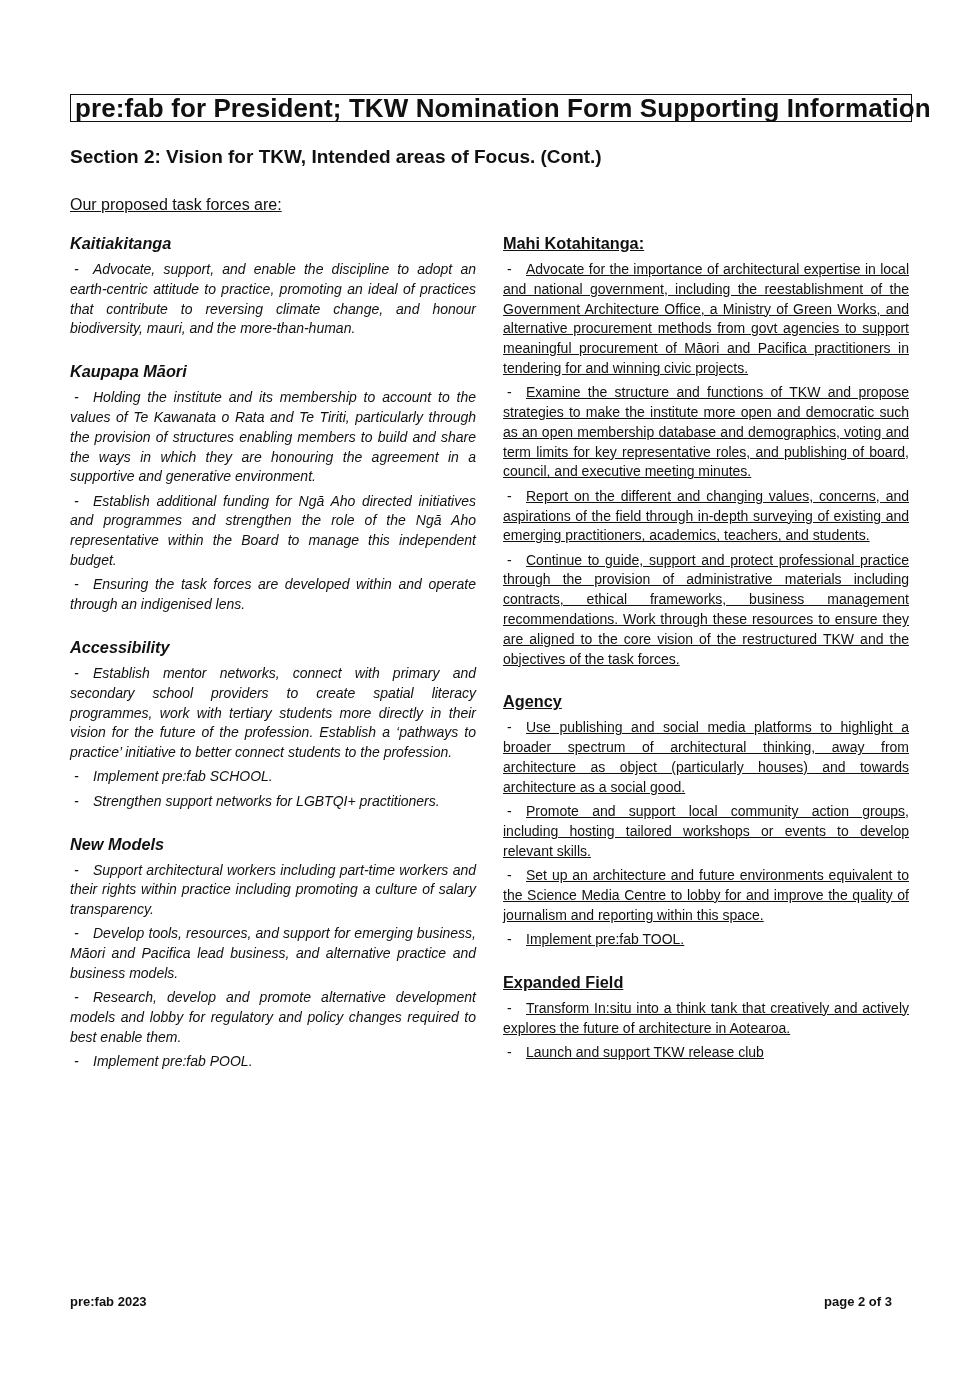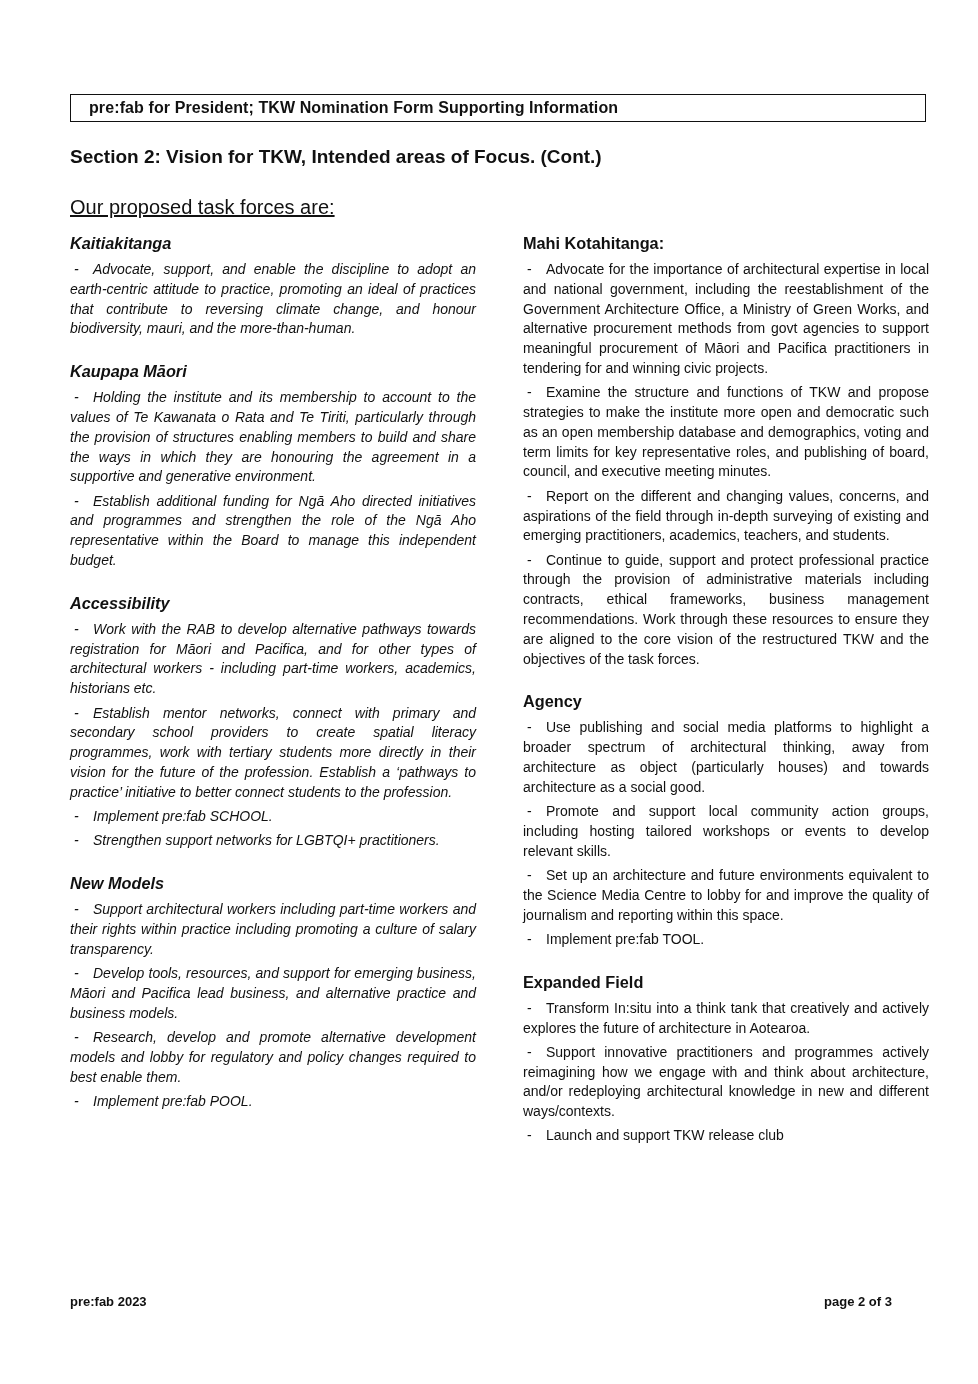--- a/index.html
+++ b/index.html
@@ -3,34 +3,34 @@
 <meta charset="utf-8">
 <style>
   html, body { margin: 0; padding: 0; background: #ffffff; }
   body {
     width: 978px; height: 1384px; position: relative; overflow: hidden;
     font-family: "Liberation Sans", sans-serif; color: #111111;
   }
   .title-box {
     position: absolute; left: 70px; top: 94px; width: 836px; height: 26px;
     border: 1.5px solid #111; box-sizing: content-box;
-    font-size: 16px; font-weight: bold; line-height: 26px;
-    padding-left: 18px; white-space: nowrap; letter-spacing: 0.1px;
+    font-size: 26px; font-weight: bold; line-height: 26px;
+    padding-left: 4px; white-space: nowrap; letter-spacing: 0.1px;
   }
   .section-title {
     position: absolute; left: 70px; top: 146px;
     font-size: 19px; font-weight: bold; white-space: nowrap;
   }
   .intro {
     position: absolute; left: 70px; top: 196px;
-    font-size: 20px; text-decoration: underline; white-space: nowrap;
+    font-size: 16px; text-decoration: underline; white-space: nowrap;
   }
   .col { position: absolute; width: 406px; }
   .col-left { left: 70px; top: 233px; font-style: italic; }
-  .col-right { left: 523px; top: 233px; }
+  .col-right { left: 503px; top: 233px; text-decoration: underline; }
   .task-force { margin-bottom: 22px; }
   .tf-heading {
     font-size: 16.3px; font-weight: bold; margin: 0 0 7px 0; line-height: 20px;
   }
   .tf-item {
     font-size: 14px; line-height: 19.8px; text-align: justify;
     margin: 0 0 4.5px 0; hyphens: none;
   }
   .tf-item .dash { display: inline-block; width: 23px; padding-left: 4px; box-sizing: border-box; }
   .footer {
@@ -48,24 +48,24 @@
 
 <div class="col col-left">
     <div class="task-force">
       <div class="tf-heading">Kaitiakitanga</div>
       <div class="tf-item"><span class="dash">-</span><span>Advocate, support, and enable the discipline to adopt an earth-centric attitude to practice, promoting an ideal of practices that contribute to reversing climate change, and honour biodiversity, mauri, and the more-than-human.</span></div>
     </div>
     <div class="task-force">
       <div class="tf-heading">Kaupapa Māori</div>
       <div class="tf-item"><span class="dash">-</span><span>Holding the institute and its membership to account to the values of Te Kawanata o Rata and Te Tiriti, particularly through the provision of structures enabling members to build and share the ways in which they are honouring the agreement in a supportive and generative environment.</span></div>
       <div class="tf-item"><span class="dash">-</span><span>Establish additional funding for Ngā Aho directed initiatives and programmes and strengthen the role of the Ngā Aho representative within the Board to manage this independent budget.</span></div>
+      <div class="tf-item"><span class="dash">-</span><span>Ensuring the task forces are developed within and operate through an indigenised lens.</span></div>
     </div>
     <div class="task-force">
       <div class="tf-heading">Accessibility</div>
-      <div class="tf-item"><span class="dash">-</span><span>Work with the RAB to develop alternative pathways towards registration for Māori and Pacifica, and for other types of architectural workers - including part-time workers, academics, historians etc.</span></div>
       <div class="tf-item"><span class="dash">-</span><span>Establish mentor networks, connect with primary and secondary school providers to create spatial literacy programmes, work with tertiary students more directly in their vision for the future of the profession. Establish a ‘pathways to practice’ initiative to better connect students to the profession.</span></div>
       <div class="tf-item"><span class="dash">-</span><span>Implement pre:fab SCHOOL.</span></div>
       <div class="tf-item"><span class="dash">-</span><span>Strengthen support networks for LGBTQI+ practitioners.</span></div>
     </div>
     <div class="task-force">
       <div class="tf-heading">New Models</div>
       <div class="tf-item"><span class="dash">-</span><span>Support architectural workers including part-time workers and their rights within practice including promoting a culture of salary transparency.</span></div>
       <div class="tf-item"><span class="dash">-</span><span>Develop tools, resources, and support for emerging business, Māori and Pacifica lead business, and alternative practice and business models.</span></div>
       <div class="tf-item"><span class="dash">-</span><span>Research, develop and promote alternative development models and lobby for regulatory and policy changes required to best enable them.</span></div>
       <div class="tf-item"><span class="dash">-</span><span>Implement pre:fab POOL.</span></div>
@@ -82,19 +82,18 @@
     <div class="task-force">
       <div class="tf-heading">Agency</div>
       <div class="tf-item"><span class="dash">-</span><span>Use publishing and social media platforms to highlight a broader spectrum of architectural thinking, away from architecture as object (particularly houses) and towards architecture as a social good.</span></div>
       <div class="tf-item"><span class="dash">-</span><span>Promote and support local community action groups, including hosting tailored workshops or events to develop relevant skills.</span></div>
       <div class="tf-item"><span class="dash">-</span><span>Set up an architecture and future environments equivalent to the Science Media Centre to lobby for and improve the quality of journalism and reporting within this space.</span></div>
       <div class="tf-item"><span class="dash">-</span><span>Implement pre:fab TOOL.</span></div>
     </div>
     <div class="task-force">
       <div class="tf-heading">Expanded Field</div>
       <div class="tf-item"><span class="dash">-</span><span>Transform In:situ into a think tank that creatively and actively explores the future of architecture in Aotearoa.</span></div>
-      <div class="tf-item"><span class="dash">-</span><span>Support innovative practitioners and programmes actively reimagining how we engage with and think about architecture, and/or redeploying architectural knowledge in new and different ways/contexts.</span></div>
       <div class="tf-item"><span class="dash">-</span><span>Launch and support TKW release club</span></div>
     </div>
   </div>
 
 <div class="footer footer-left">pre:fab 2023</div>
 <div class="footer footer-right">page 2 of 3</div>
 
 </body></html>

